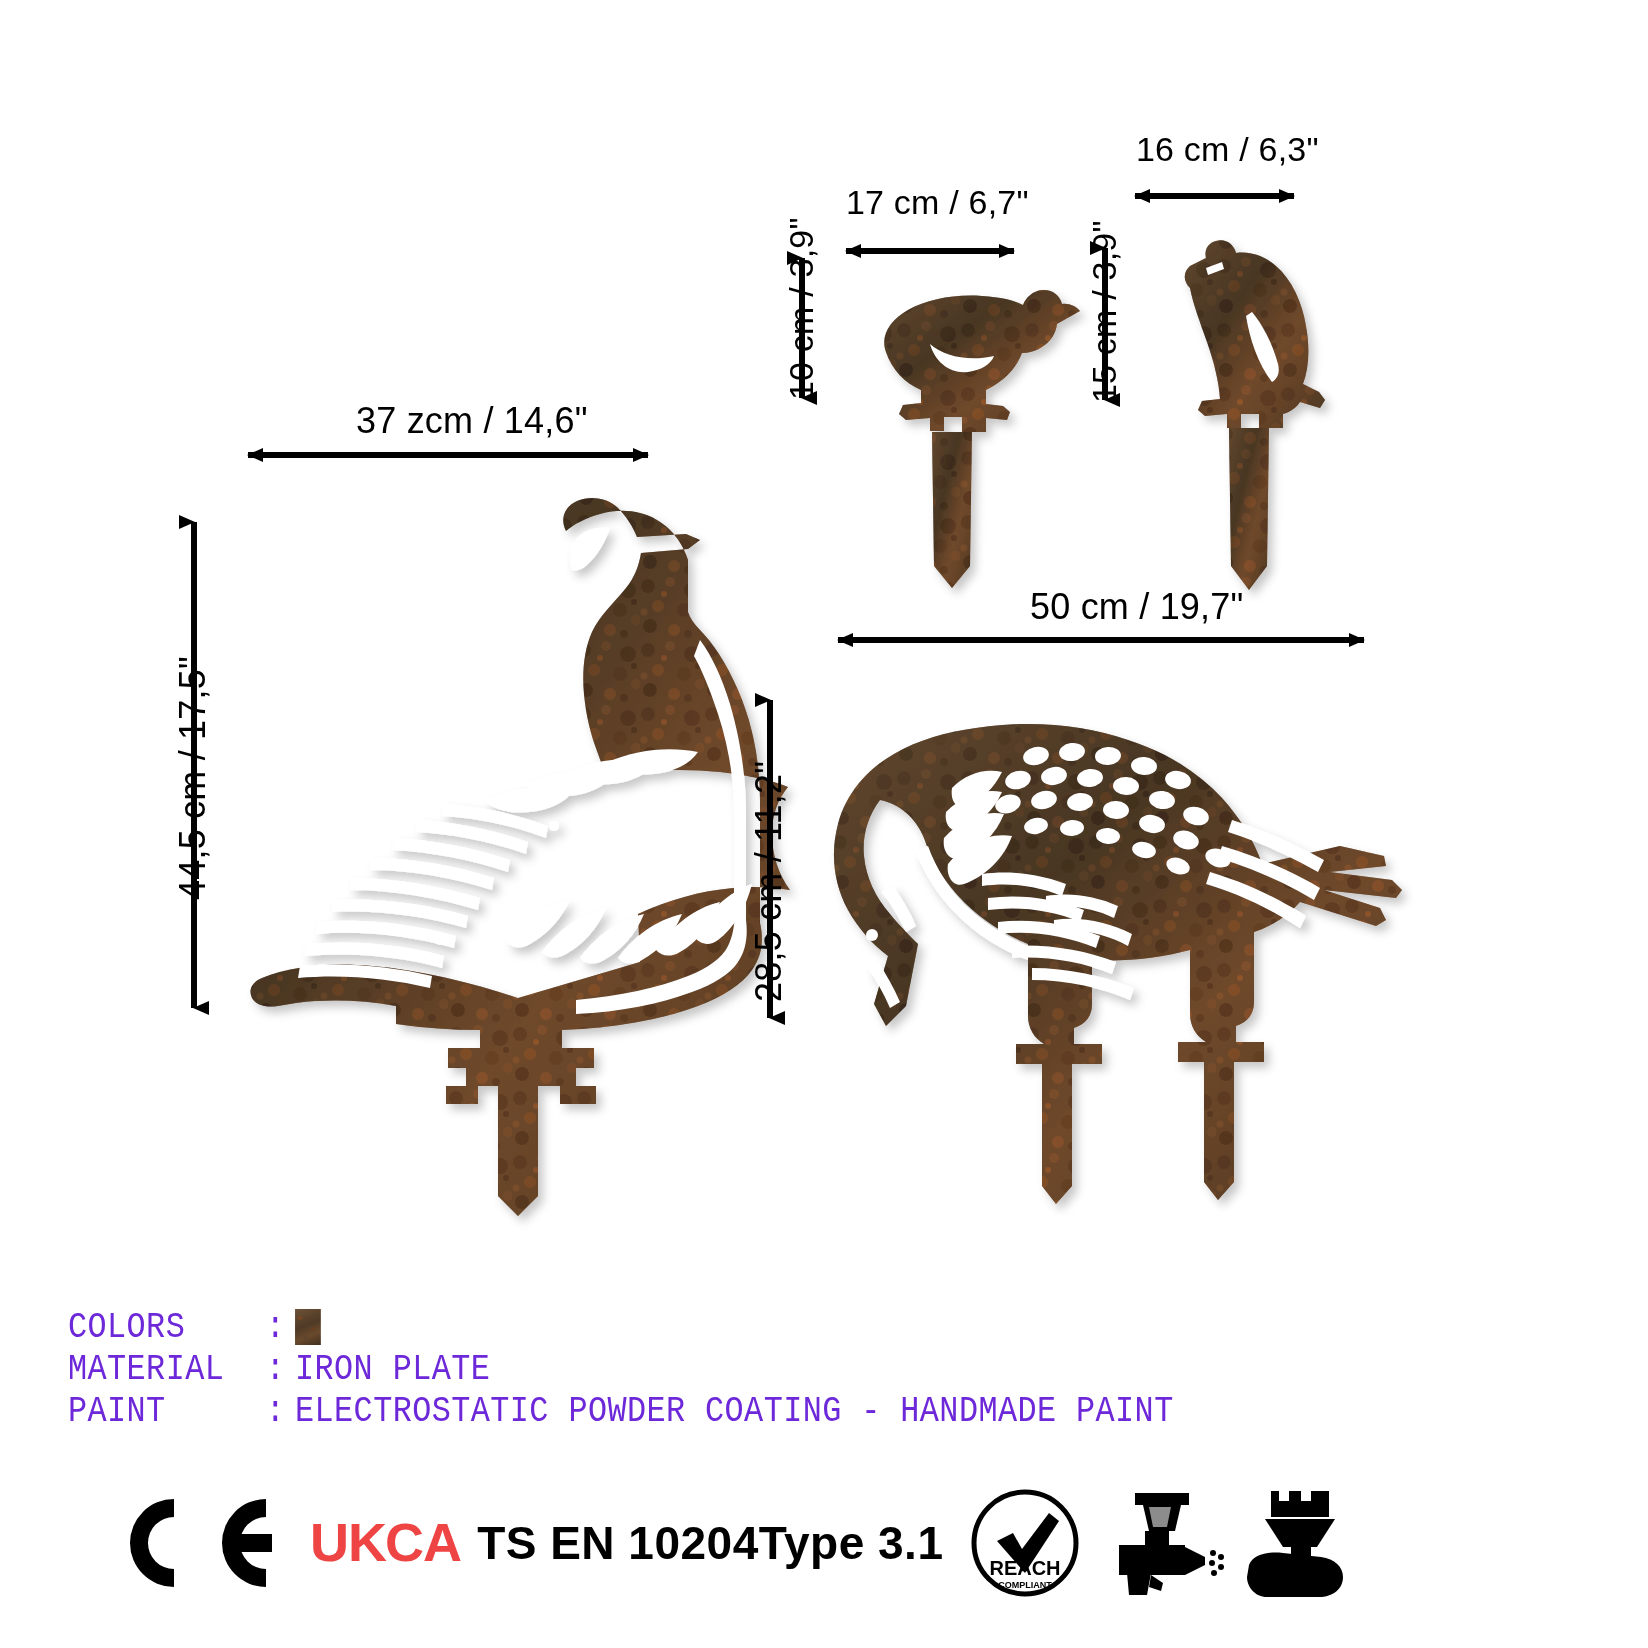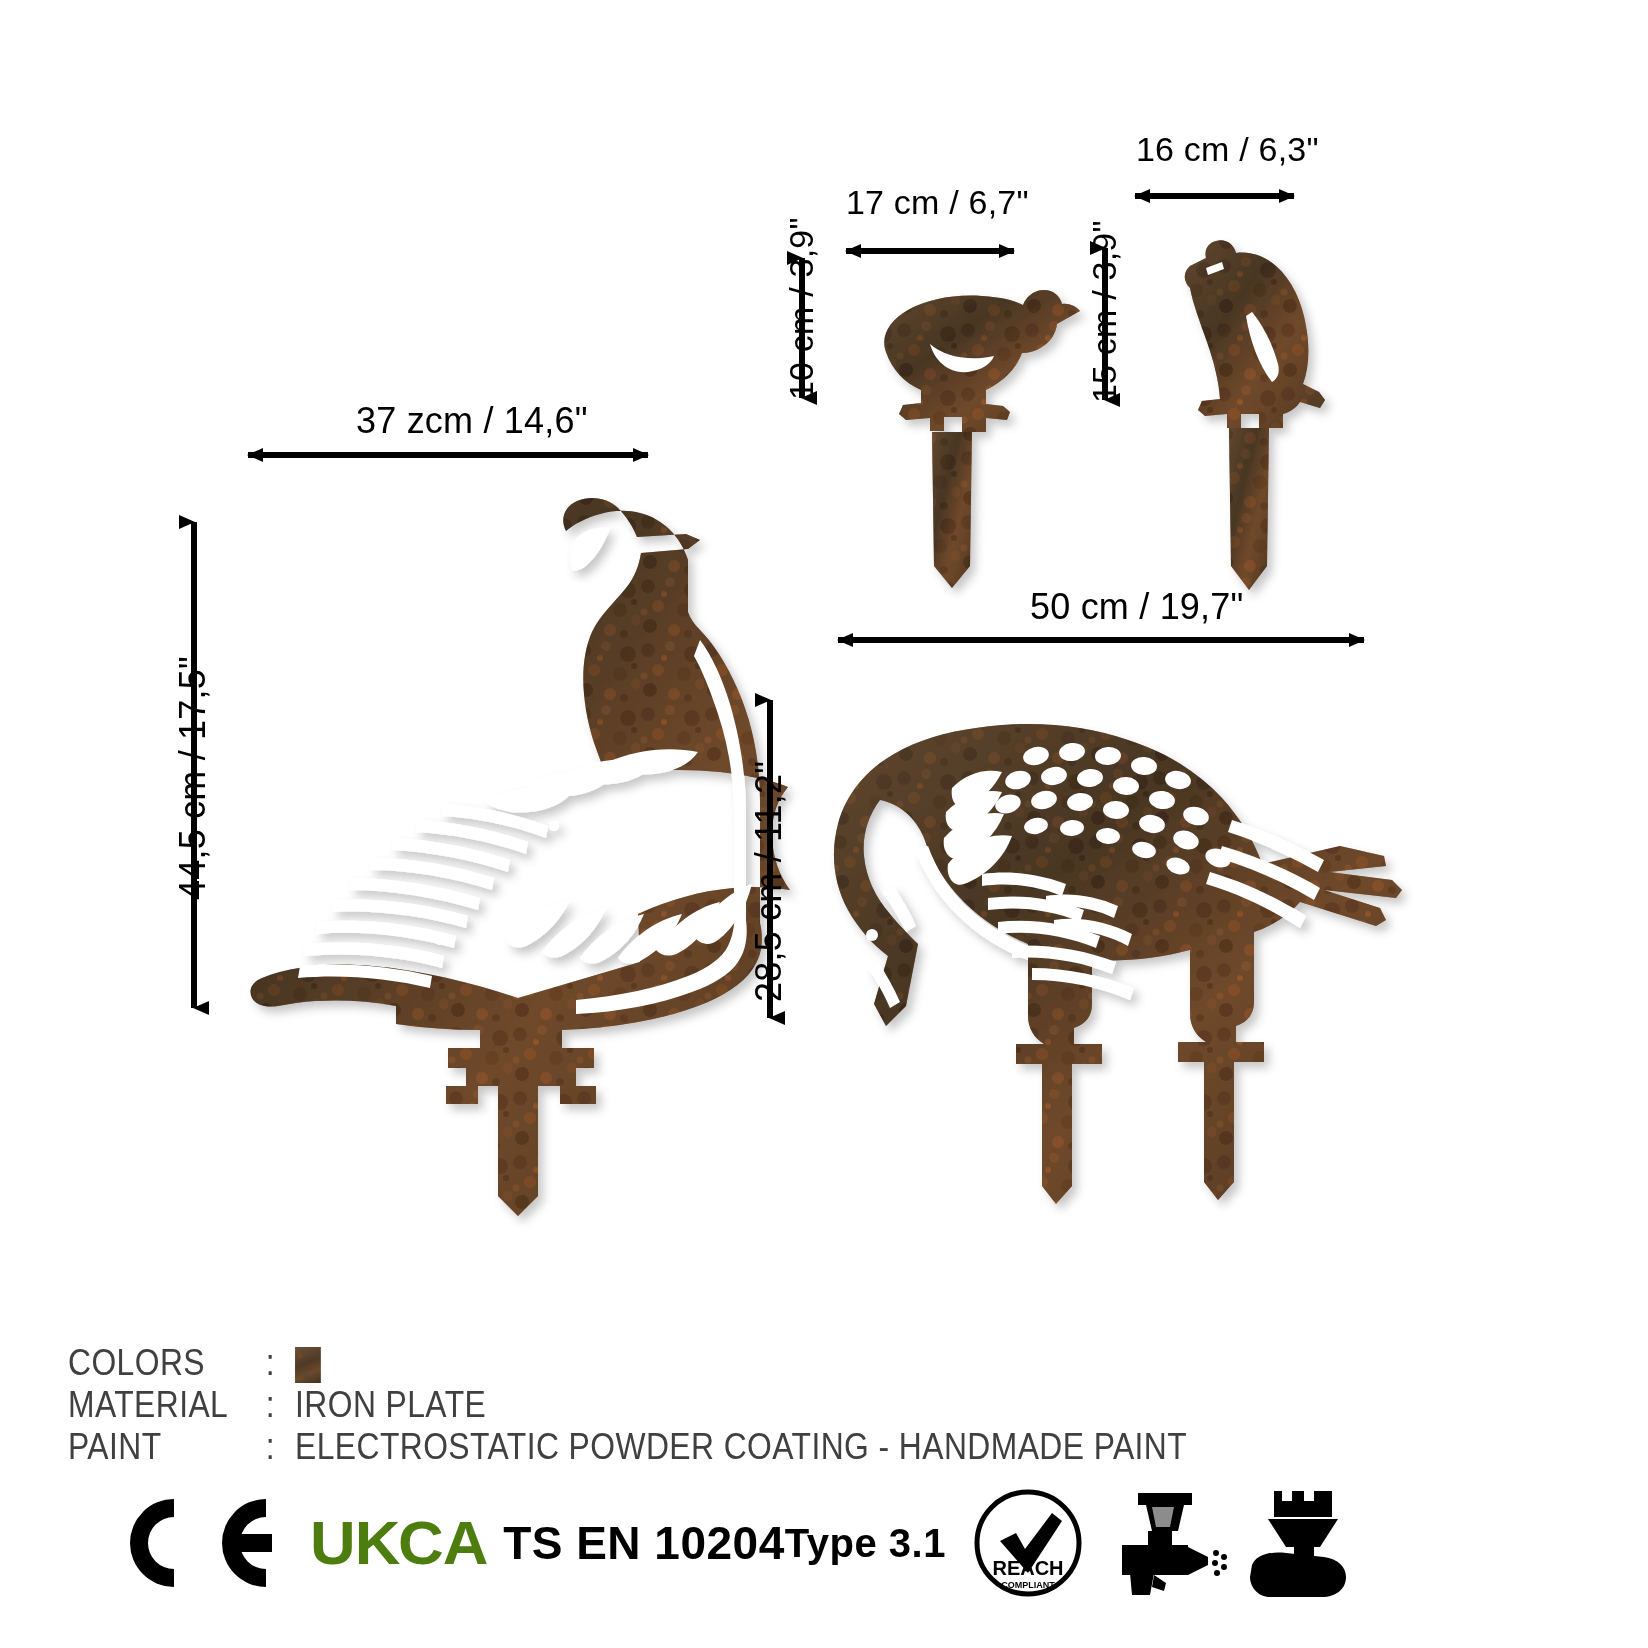--- a/index.html
+++ b/index.html
@@ -27,23 +27,23 @@
   }
   .dim-label.vert {
     transform-origin: 0 0;
     transform: rotate(-90deg);
   }
 
   
   .spec-block {
     position: absolute;
     left: 68px;
-    top: 1342px;
-    font-family: Liberation Sans, sans-serif;
-    color: #404040;
+    top: 1306px;
+    font-family: Liberation Mono, monospace;
+    color: #6d28d9;
   }
   .spec-row {
     display: flex;
     align-items: center;
     height: 42px;
     font-size: 37px;
     letter-spacing: 0.5px;
     transform: scaleX(0.86);
     transform-origin: left center;
   }
@@ -75,37 +75,37 @@
     top: 1478px;
     display: flex;
     align-items: center;
     height: 130px;
   }
   .cert-item { display: flex; align-items: center; }
   .ce-mark { margin-right: 14px; }
   .ukca {
     font-family: "Liberation Sans", sans-serif;
     font-weight: bold;
-    font-size: 62px;
+    font-size: 53px;
     line-height: 0.88;
     letter-spacing: -1px;
-    color: #4d7c0f;
+    color: #ef4444;
     margin-right: 18px;
   }
   .ukca div { transform: scaleX(1.02); transform-origin: left center; }
   .ts-en {
     font-family: "Liberation Sans", sans-serif;
     font-weight: bold;
     color: #000;
     text-align: right;
     line-height: 1.02;
     margin-right: 26px;
   }
   .ts-en .l1 { font-size: 46px; letter-spacing: 0.5px; }
-  .ts-en .l2 { font-size: 40px; letter-spacing: 0.5px; }
+  .ts-en .l2 { font-size: 46px; letter-spacing: 0.5px; }
   .reach { margin-right: 30px; }
   .spray { margin-right: 14px; }
 </style>
 </head>
 <body>
 
 <div id="page">
 
   <svg width="1648" height="1648" viewBox="0 0 1648 1648" style="position:absolute;left:0;top:0;">
     <defs>

